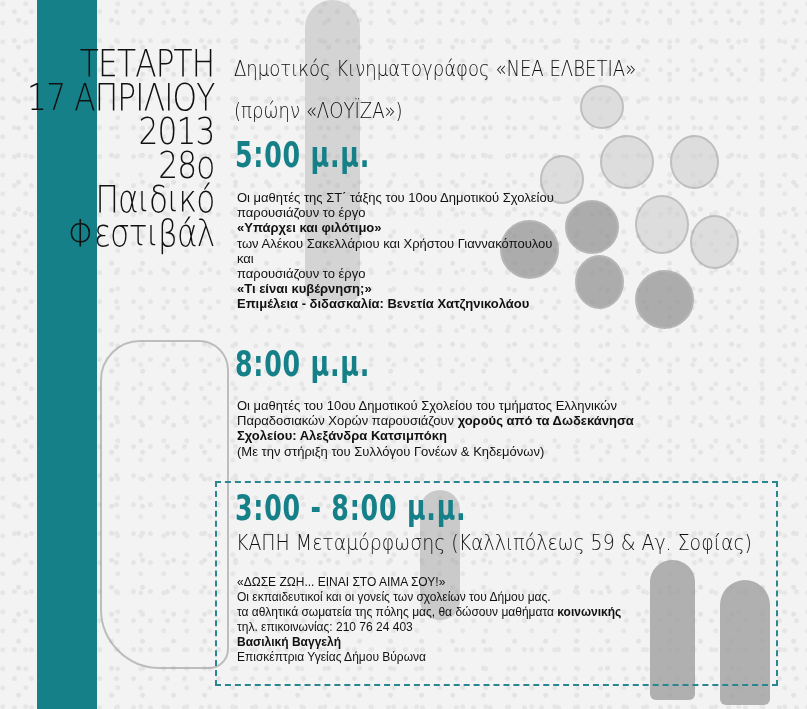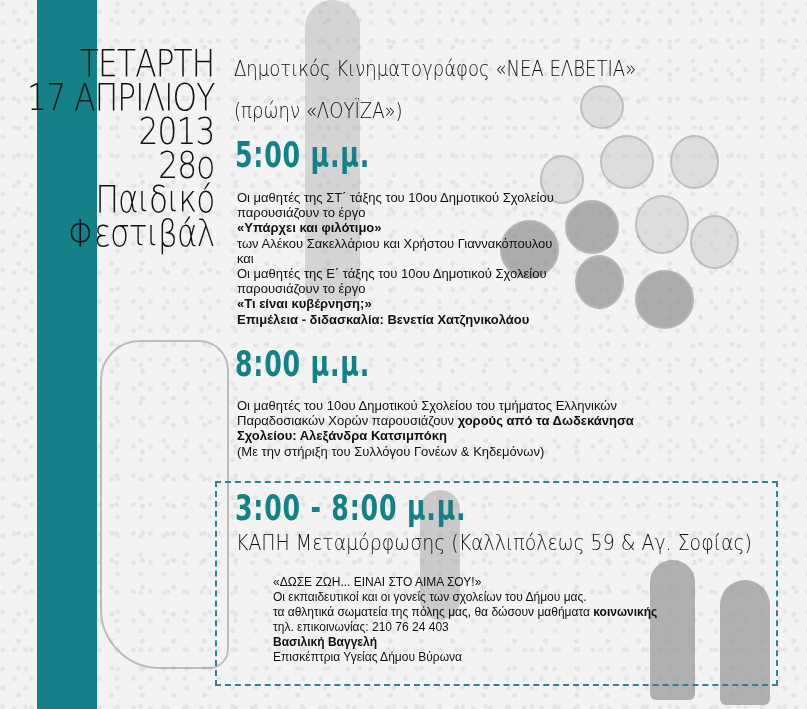--- a/index.html
+++ b/index.html
@@ -68,37 +68,36 @@
   <div>(πρώην «ΛΟΥΪΖΑ»)</div>
 </div>
 
 <div class="time" style="left:235px;top:134px;">5:00 μ.μ.</div>
 <div class="para" style="left:237px;top:190px;">
   <div>Οι μαθητές της ΣΤ΄ τάξης του 10ου Δημοτικού Σχολείου</div>
   <div>παρουσιάζουν το έργο</div>
   <div style="font-weight:bold">«Υπάρχει και φιλότιμο»</div>
   <div style="font-weight:normal">των Αλέκου Σακελλάριου και Χρήστου Γιαννακόπουλου</div>
   <div>και</div>
-  <div>Οι μαθητές της Ε΄ τάξης του 10ου Δημοτικού Σχολείου</div>
   <div>παρουσιάζουν το έργο</div>
   <div style="font-weight:bold">«Τι είναι κυβέρνηση;»</div>
   <div style="font-weight:bold">Επιμέλεια - διδασκαλία: Βενετία Χατζηνικολάου</div>
 </div>
 
 <div class="time" style="left:235px;top:343px;">8:00 μ.μ.</div>
 <div class="para" style="left:237px;top:398px;">
   <div>Οι μαθητές του 10ου  Δημοτικού Σχολείου του τμήματος Ελληνικών</div>
   <div><span>Παραδοσιακών Χορών παρουσιάζουν </span><b>χορούς από τα Δωδεκάνησα</b></div>
   <div style="font-weight:bold">Σχολείου: Αλεξάνδρα Κατσιμπόκη</div>
   <div>(Με την στήριξη του Συλλόγου Γονέων &amp; Κηδεμόνων)</div>
 </div>
 
 <div class="dashed-box"></div>
 <div class="time" style="left:235px;top:487px;">3:00 - 8:00 μ.μ.</div>
 <div class="subvenue">ΚΑΠΗ Μεταμόρφωσης (Καλλιπόλεως 59 &amp; Αγ. Σοφίας)</div>
-<div class="para" style="left:237px;top:575px;font-size:12px;line-height:15px;margin-left:36px;">
+<div class="para" style="left:237px;top:575px;font-size:12px;line-height:15px;">
   <div>«ΔΩΣΕ ΖΩΗ... ΕΙΝΑΙ ΣΤΟ ΑΙΜΑ ΣΟΥ!»</div>
   <div>Οι εκπαιδευτικοί  και οι γονείς των σχολείων του Δήμου μας.</div>
   <div><span>τα αθλητικά  σωματεία της πόλης μας, θα δώσουν μαθήματα </span><b>κοινωνικής</b></div>
   <div>τηλ. επικοινωνίας: 210 76 24 403</div>
   <div style="font-weight:bold">Βασιλική Βαγγελή</div>
   <div>Επισκέπτρια Υγείας Δήμου Βύρωνα</div>
 </div>
 
 </body></html>

